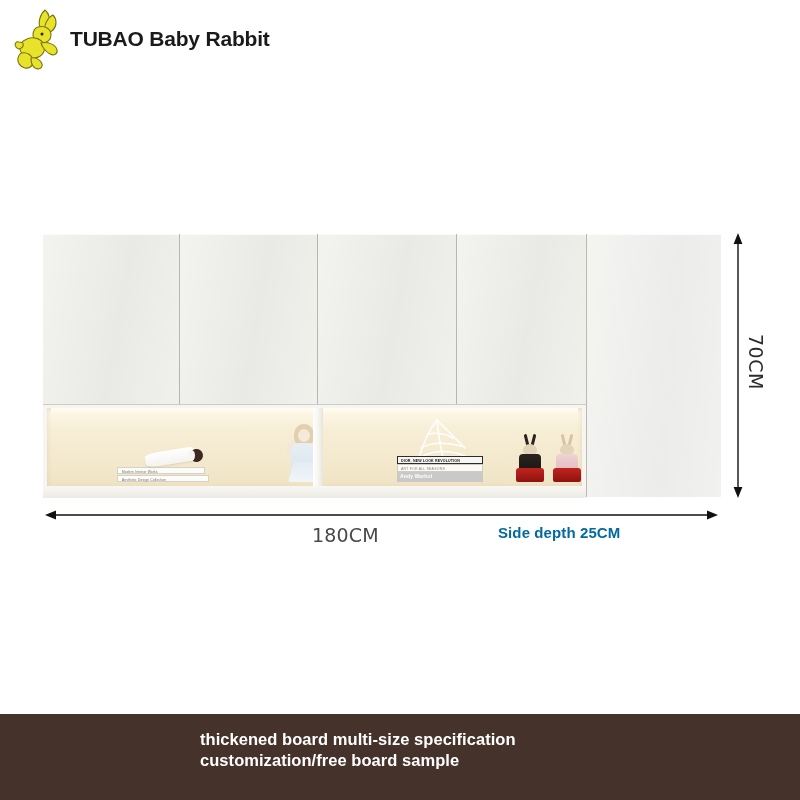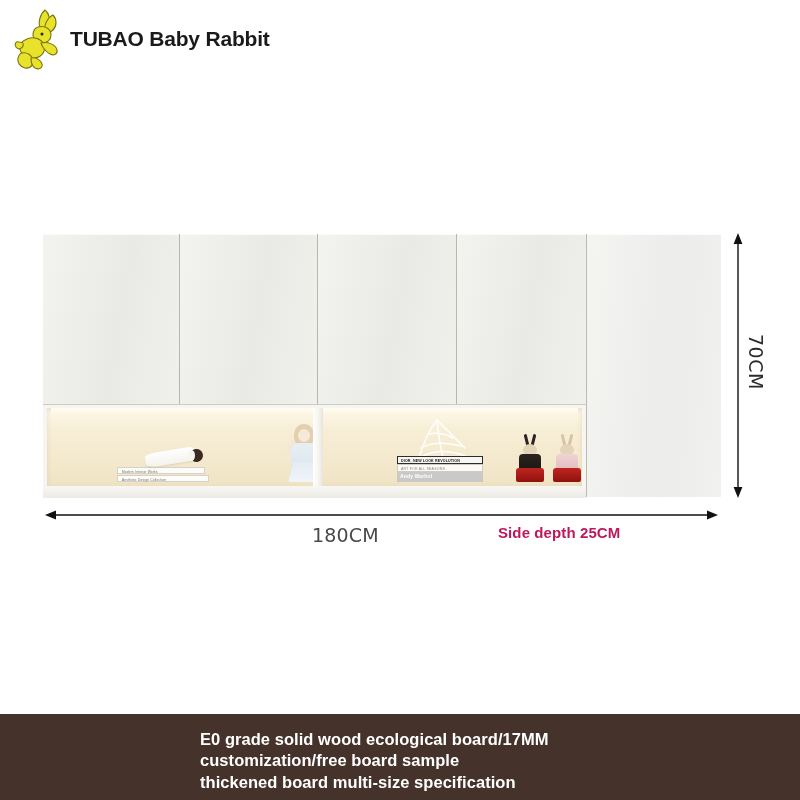--- a/index.html
+++ b/index.html
@@ -294,21 +294,21 @@
     color: #4a4a4a;
     font-family: "DejaVu Sans", sans-serif;
     letter-spacing: 0.2px;
   }
   .dim-label-depth {
     position: absolute;
     left: 498px;
     top: 524px;
     font-size: 15px;
     font-weight: bold;
-    color: #be185d;
+    color: #0369a1;
     letter-spacing: 0.1px;
   }
   .dim-label-height {
     position: absolute;
     left: 745px;
     top: 334px;
     font-size: 19px;
     color: #2b2b2b;
     font-family: "DejaVu Sans", sans-serif;
     writing-mode: vertical-rl;
@@ -463,16 +463,15 @@
     <polygon points="6,265 1.6,254 10.4,254" fill="#111111"></polygon>
   </svg>
 
   <div class="dim-label-width">180CM</div>
   <div class="dim-label-depth">Side depth 25CM</div>
   <div class="dim-label-height">70CM</div>
 
 </div>
 
 <div class="caption-bar">
-  <div class="caption-text">E0 grade solid wood ecological board/17MM</div>
+  <div class="caption-text">thickened board multi-size specification</div>
   <div class="caption-text">customization/free board sample</div>
-  <div class="caption-text">thickened board multi-size specification</div>
 </div>
 
 </body></html>

